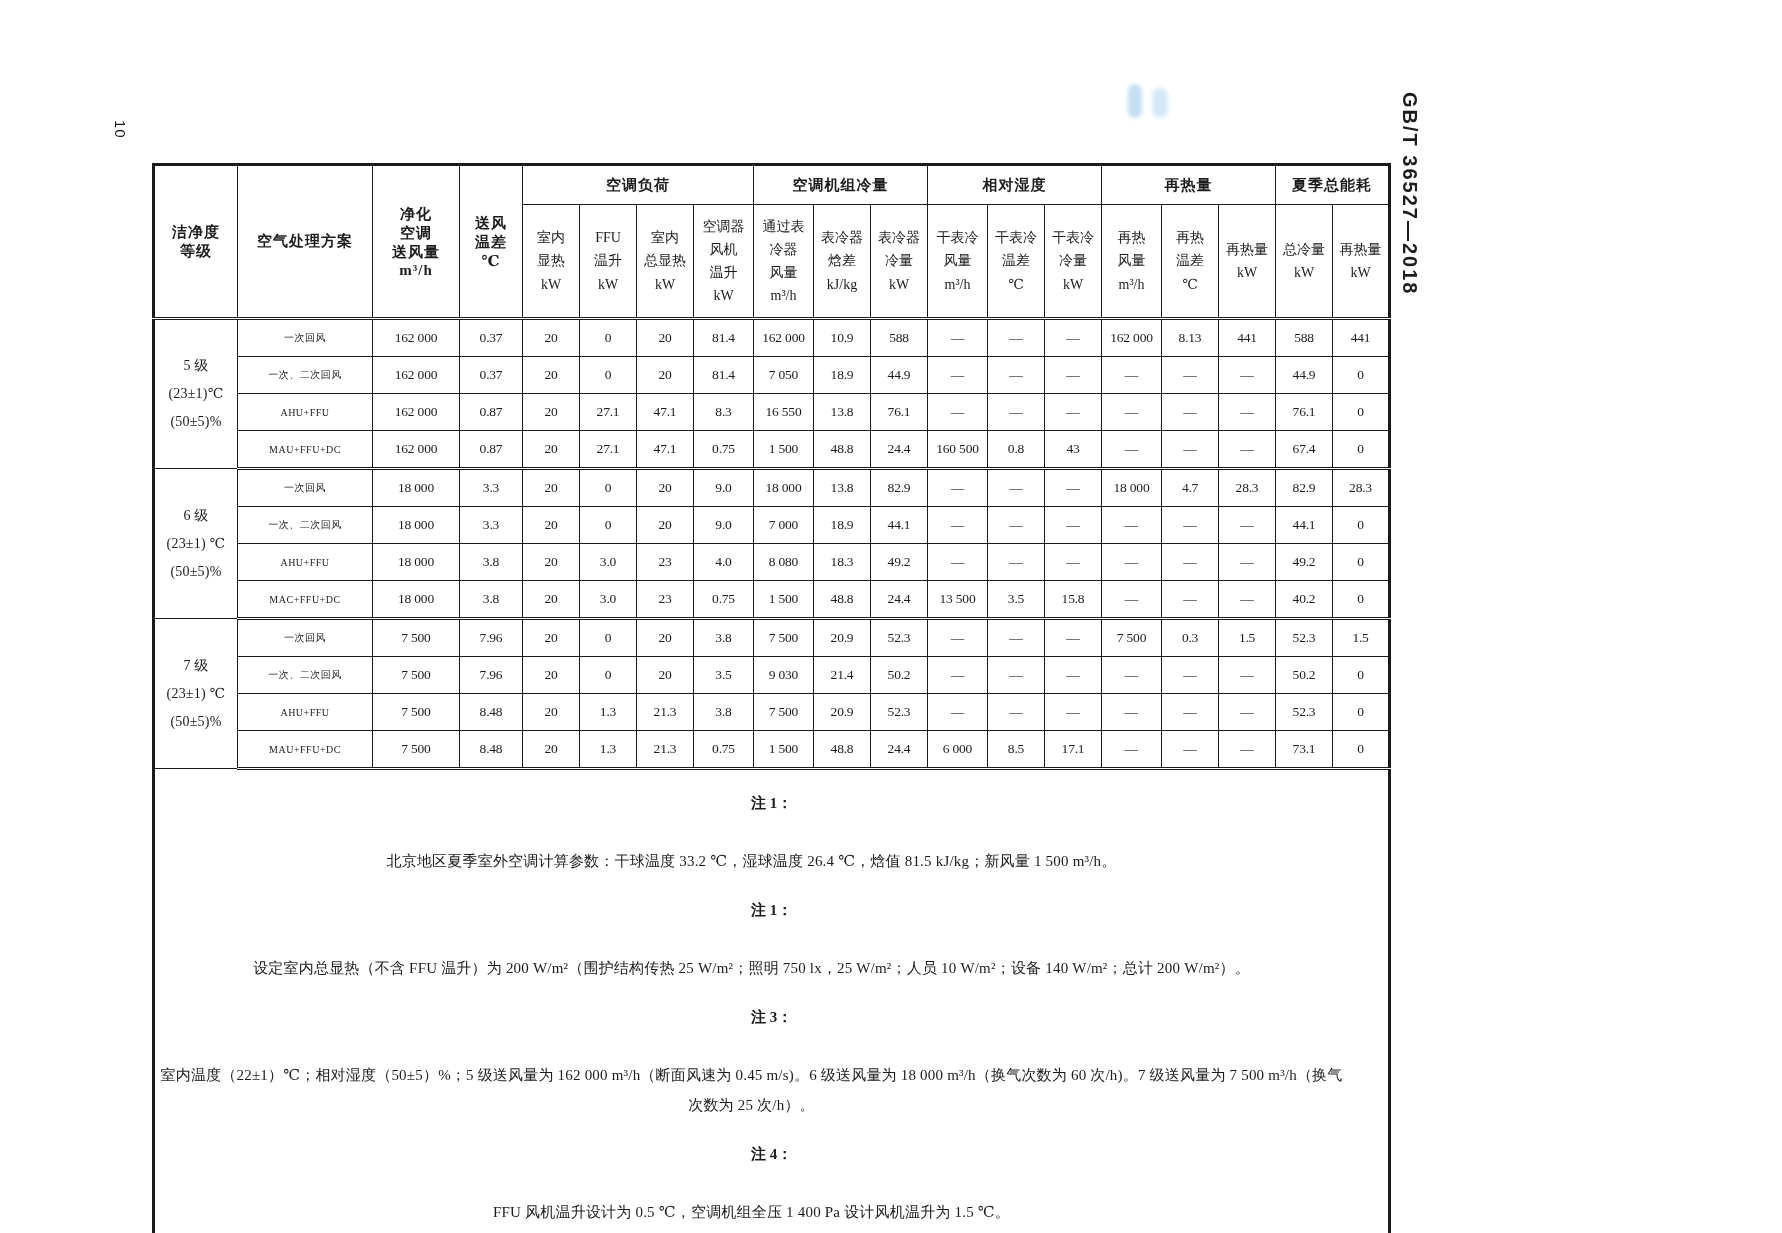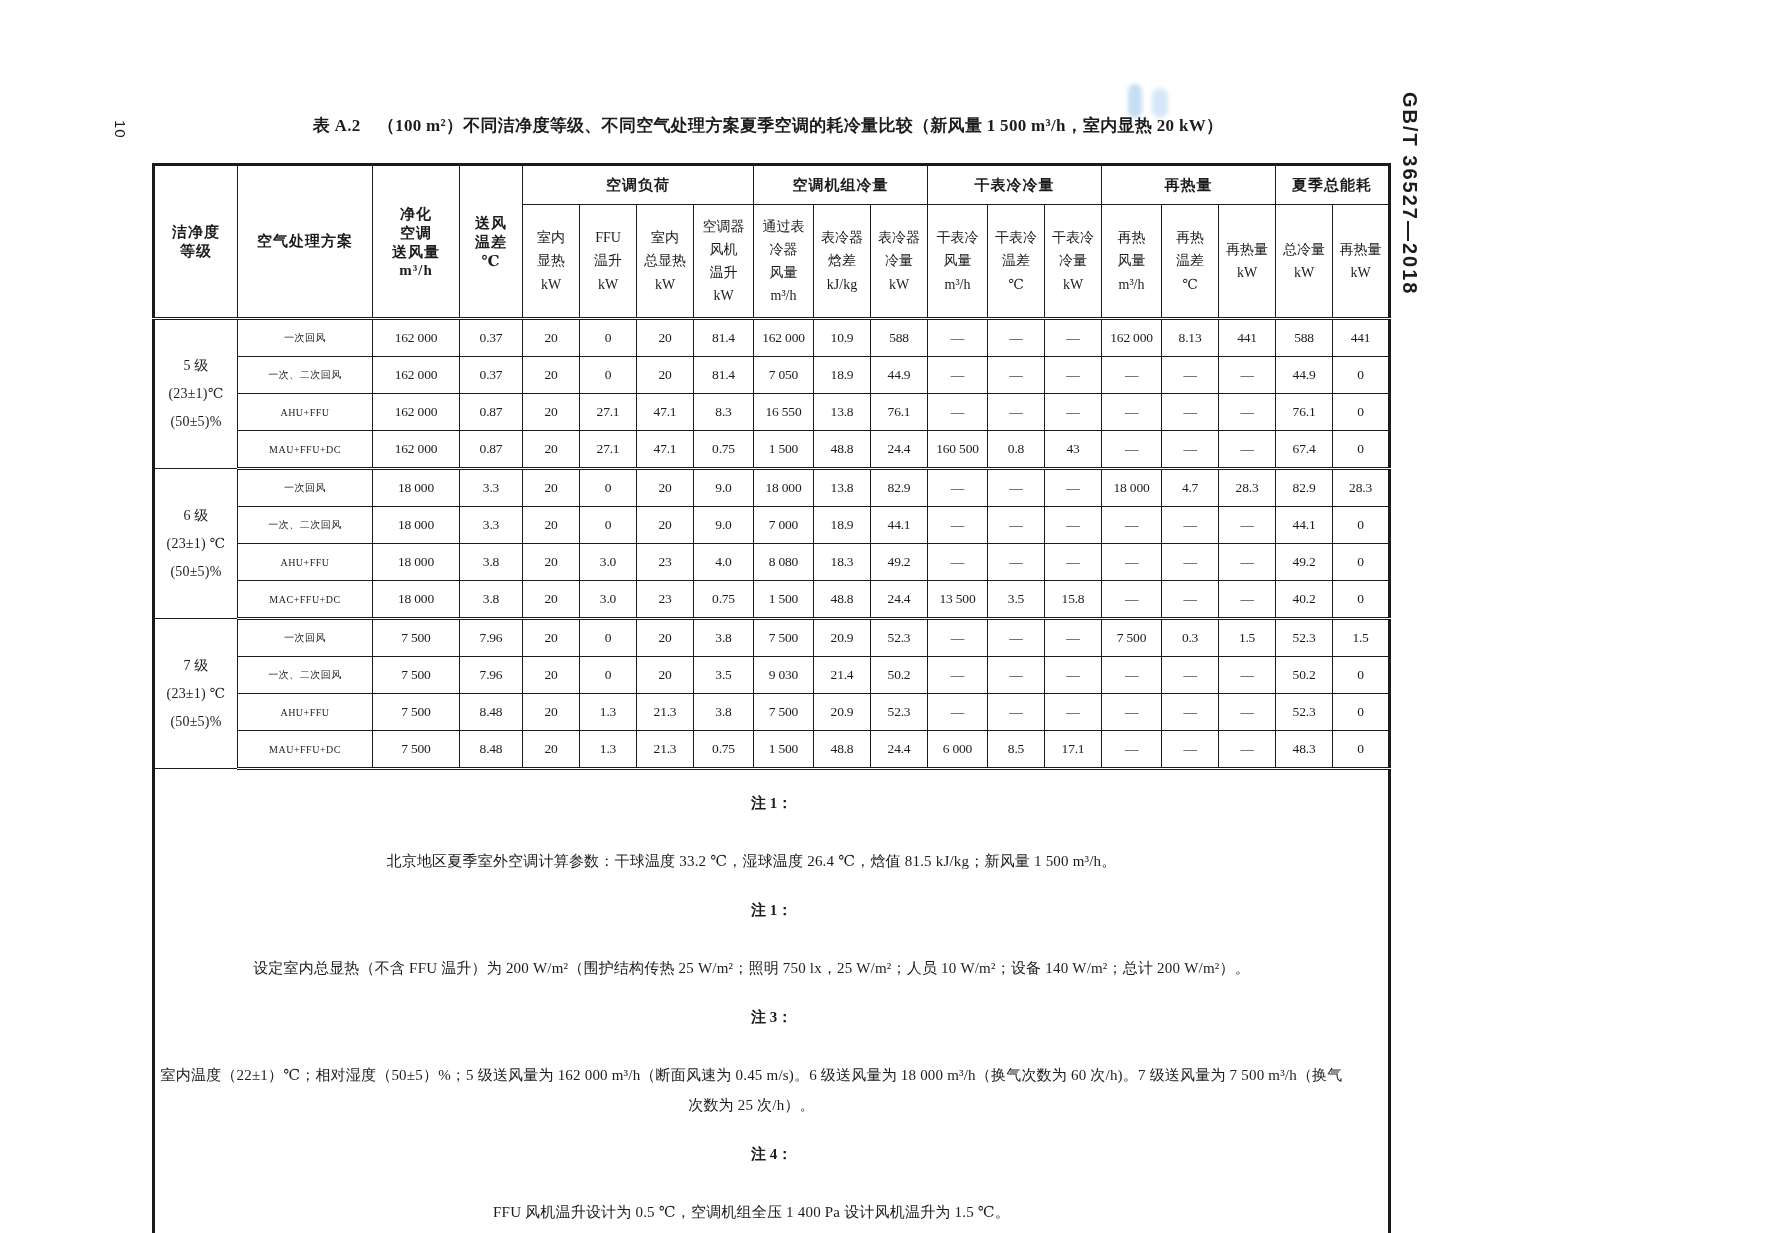--- a/index.html
+++ b/index.html
@@ -53,21 +53,20 @@
 <body>
 
 <div class="page">
 
   <div class="side-label page-number">10</div>
   <div class="side-label std-number">GB/T 36527—2018</div>
 
   <div class="artifact a1"></div>
   <div class="artifact a2"></div>
 
-  <div class="table-title">表 A.2　（100 m²）不同洁净度等级、不同空气处理方案夏季空调的耗冷量比较（新风量 1 500 m³/h，室内显热 20 kW）</div>
 
   <table class="main">
     <colgroup>
       <col style="width:84px">
         <col style="width:135px">
         <col style="width:87px">
         <col style="width:63px">
       <col style="width:57px">
         <col style="width:57px">
         <col style="width:57px">
@@ -91,21 +90,21 @@
         <th rowspan="2" class="hdr-deep">空气处理方案</th>
         <th rowspan="2" class="hdr-deep">净化
 空调
 送风量
 m³/h</th>
         <th rowspan="2" class="hdr-deep">送风
 温差
 ℃</th>
         <th colspan="4">空调负荷</th>
         <th colspan="3">空调机组冷量</th>
-        <th colspan="3">干表冷冷量</th>
+        <th colspan="3">相对湿度</th>
         <th colspan="3">再热量</th>
         <th colspan="2">夏季总能耗</th>
       </tr>
       <tr class="sub-row">
         <th class="hdr-deep">室内
 显热
 kW</th>
         <th class="hdr-deep">FFU
 温升
 kW</th>
@@ -389,21 +388,21 @@
           <td class="value-cell">0.75</td>
           <td class="value-cell">1 500</td>
           <td class="value-cell">48.8</td>
           <td class="value-cell">24.4</td>
           <td class="value-cell">6 000</td>
           <td class="value-cell">8.5</td>
           <td class="value-cell">17.1</td>
           <td class="value-cell">—</td>
           <td class="value-cell">—</td>
           <td class="value-cell">—</td>
-          <td class="value-cell">48.3</td>
+          <td class="value-cell">73.1</td>
           <td class="value-cell">0</td>
         </tr>
       </tbody>
     <tbody>
       <tr>
         <td colspan="19" class="notes-cell">
           <div class="note-line">
             <span class="note-tag">注 1：</span>
             <span class="note-text">北京地区夏季室外空调计算参数：干球温度 33.2 ℃，湿球温度 26.4 ℃，焓值 81.5 kJ/kg；新风量 1 500 m³/h。</span>
           </div>

